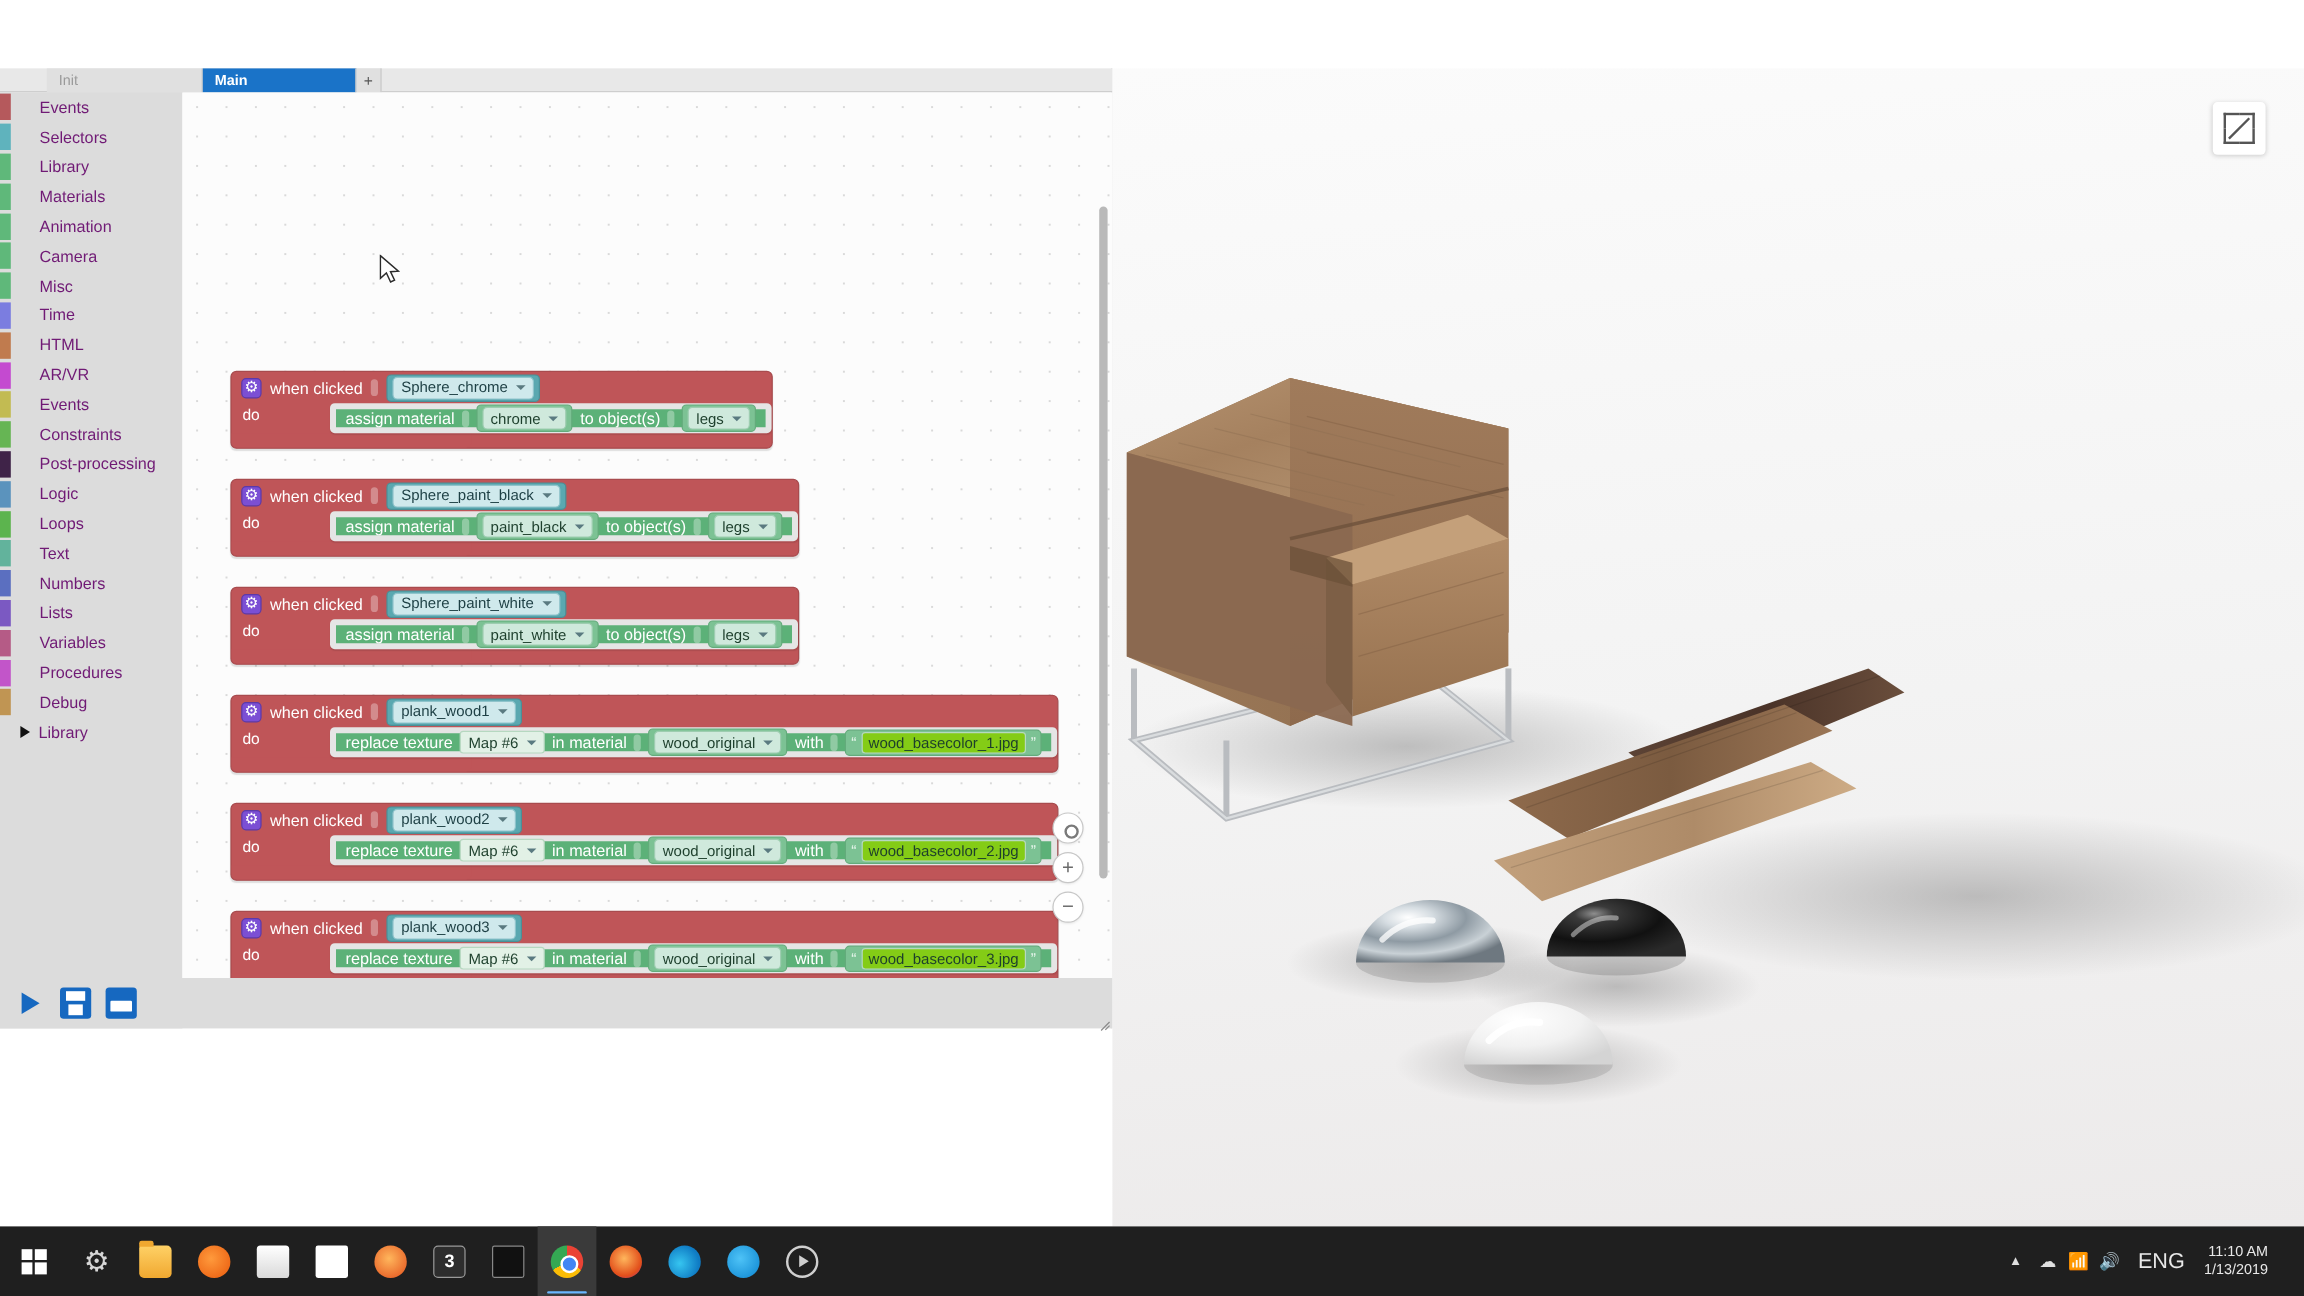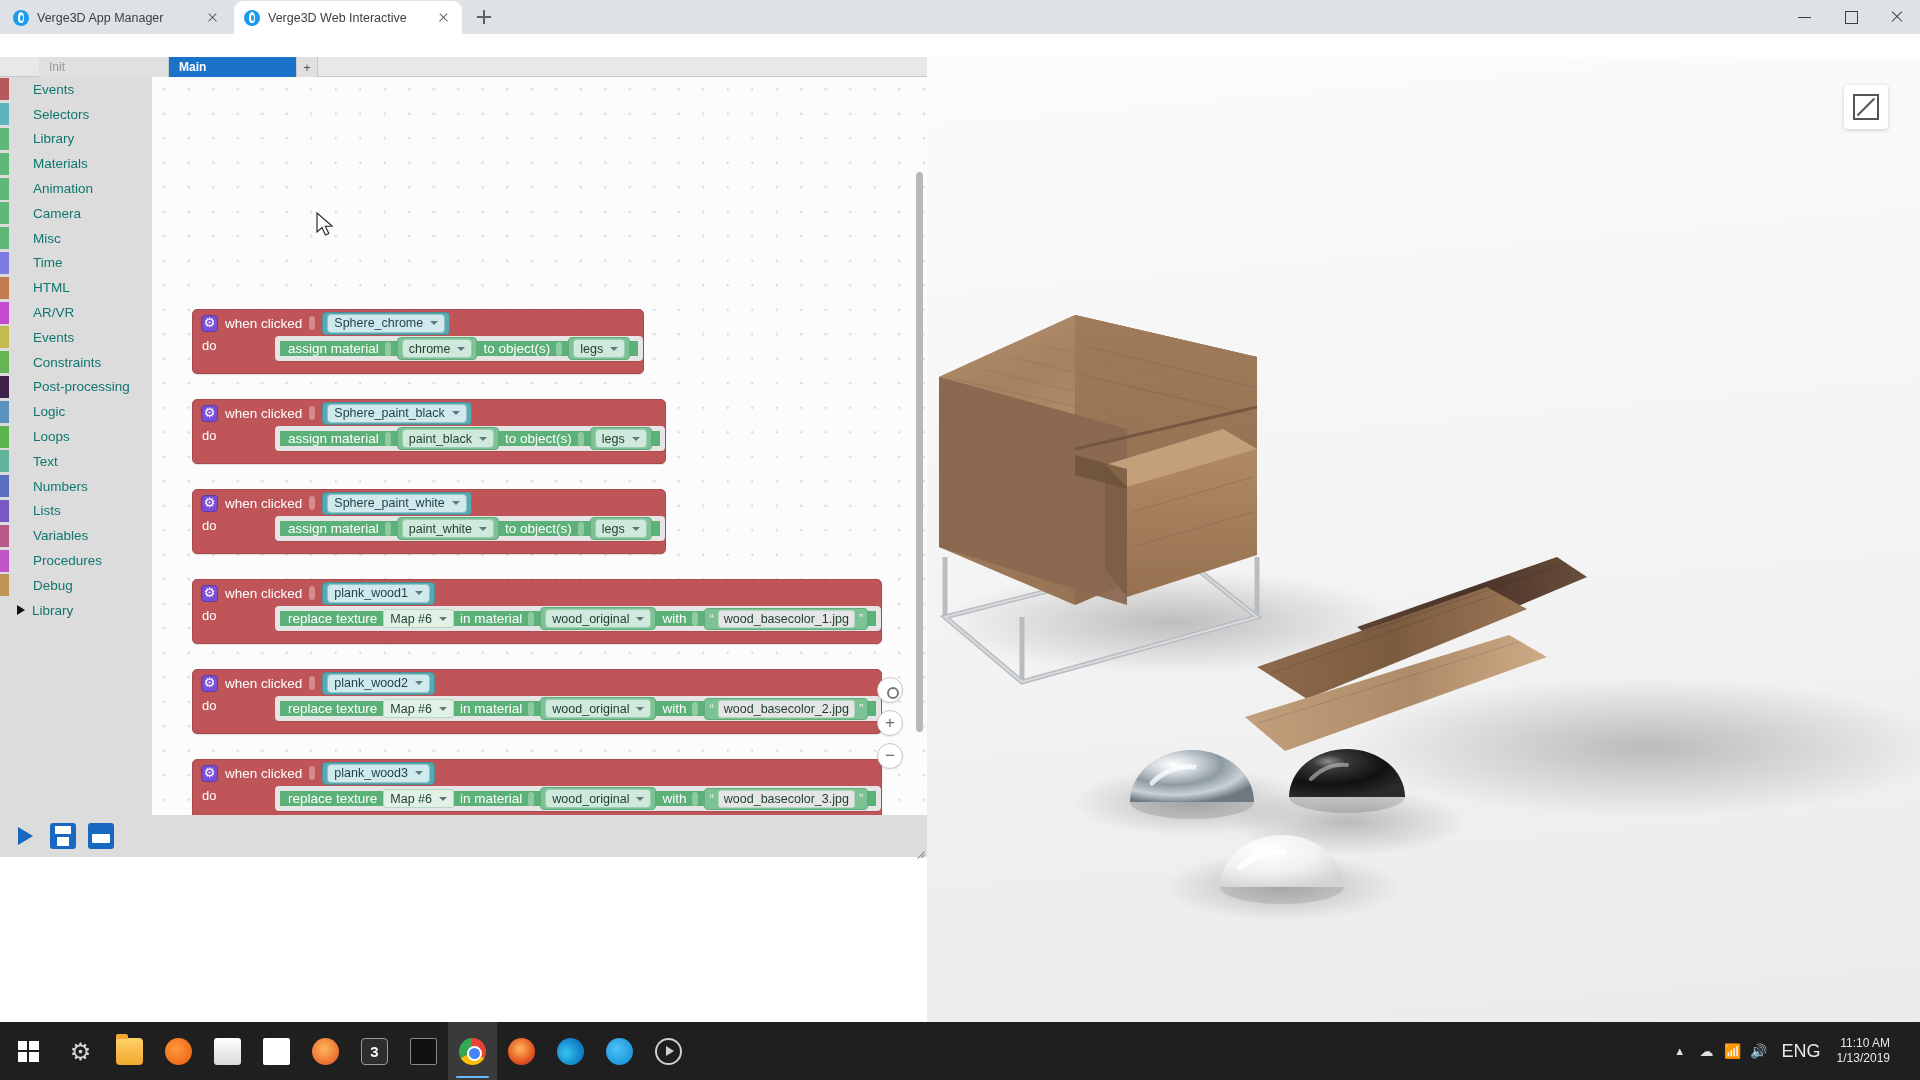--- a/index.html
+++ b/index.html
@@ -160,21 +160,21 @@
     width: 20px; justify-content: center; background: #e0e0e0;
     color: #555; font-size: 13px;
   }
 
   .flyout {
     position: absolute; left: 0; top: 20px; width: 152px; height: 780px;
     background: #dcdcdc;
   }
   .cat {
     display: flex; align-items: center; height: 24.8px; padding-left: 0;
-    font-size: 13.5px; color: #0f766e;
+    font-size: 13.5px; color: #701a75;
   }
   .cat-swatch { width: 9px; height: 22px; flex: 0 0 9px; margin-right: 0; }
   .cat-label { margin-left: 24px; white-space: nowrap; }
   .cat.library .cat-swatch { background: transparent; }
   .cat-arrow {
     width: 0; height: 0; margin-left: 8px;
     border-left: 8px solid #111; border-top: 5.5px solid transparent;
     border-bottom: 5.5px solid transparent;
   }
   .cat.library .cat-label { margin-left: 7px; }
@@ -254,21 +254,21 @@
     color: #1d3f2c; font-size: 12.5px; white-space: nowrap;
   }
   .field-str {
     display: inline-flex; align-items: center; height: 22px;
     background: #7cc294; border: 1px solid #63ab7b; border-radius: 4px;
     padding: 0 4px; gap: 4px;
   }
   .quote { color: #eaf6ee; font-size: 13px; line-height: 10px; }
   .str-val {
     display: inline-flex; align-items: center; height: 18px;
-    padding: 0 5px; background: #e5e5e5; border: 1px solid #b6d8c0;
+    padding: 0 5px; background: #84cc16; border: 1px solid #b6d8c0;
     border-radius: 3px; color: #1d3f2c; font-size: 12.5px;
     white-space: nowrap;
   }
   .caret {
     width: 0; height: 0; border-left: 4px solid transparent;
     border-right: 4px solid transparent; border-top: 4px solid #5a7a80;
     margin-left: 2px;
   }
 
   
@@ -443,39 +443,20 @@
   .tb-notify { width: 16px; height: 58px; }
 
   
   .cursor { position: absolute; left: 316px; top: 155px; z-index: 50; }
 </style>
 </head>
 <body>
 
 <div class="app">
 
-  <div class="chrome-tabstrip">
-    <div class="tab inactive">
-      <span class="tab-fav"></span>
-      <span class="tab-title">Verge3D App Manager</span>
-      <span class="tab-close"></span>
-    </div>
-    <div class="tab active">
-      <span class="tab-fav"></span>
-      <span class="tab-title">Verge3D Web Interactive</span>
-      <span class="tab-close"></span>
-    </div>
-    <div class="tab-new"></div>
-
-    <div class="win-controls">
-      <div class="win-btn win-min"></div>
-      <div class="win-btn win-max"></div>
-      <div class="win-btn win-close"></div>
-    </div>
-  </div>
 
   <div class="chrome-toolbar">
     <div class="nav-row">
       <div class="nav-icon">←</div>
       <div class="nav-icon">→</div>
       <div class="nav-icon">⟳</div>
       <div class="omnibox">
         <span class="info-icon"></span>
         <span class="omnibox-url" title="localhost:8668/applications/nightstand/nightstand.html?logic=../../applications/nightstand/visual_logic.xml">localhost:8668/applications/nightstand/nightstand.html?logic=../../applications/nightstand/visual_logic.xml</span>
         <span class="star-icon">☆</span>

